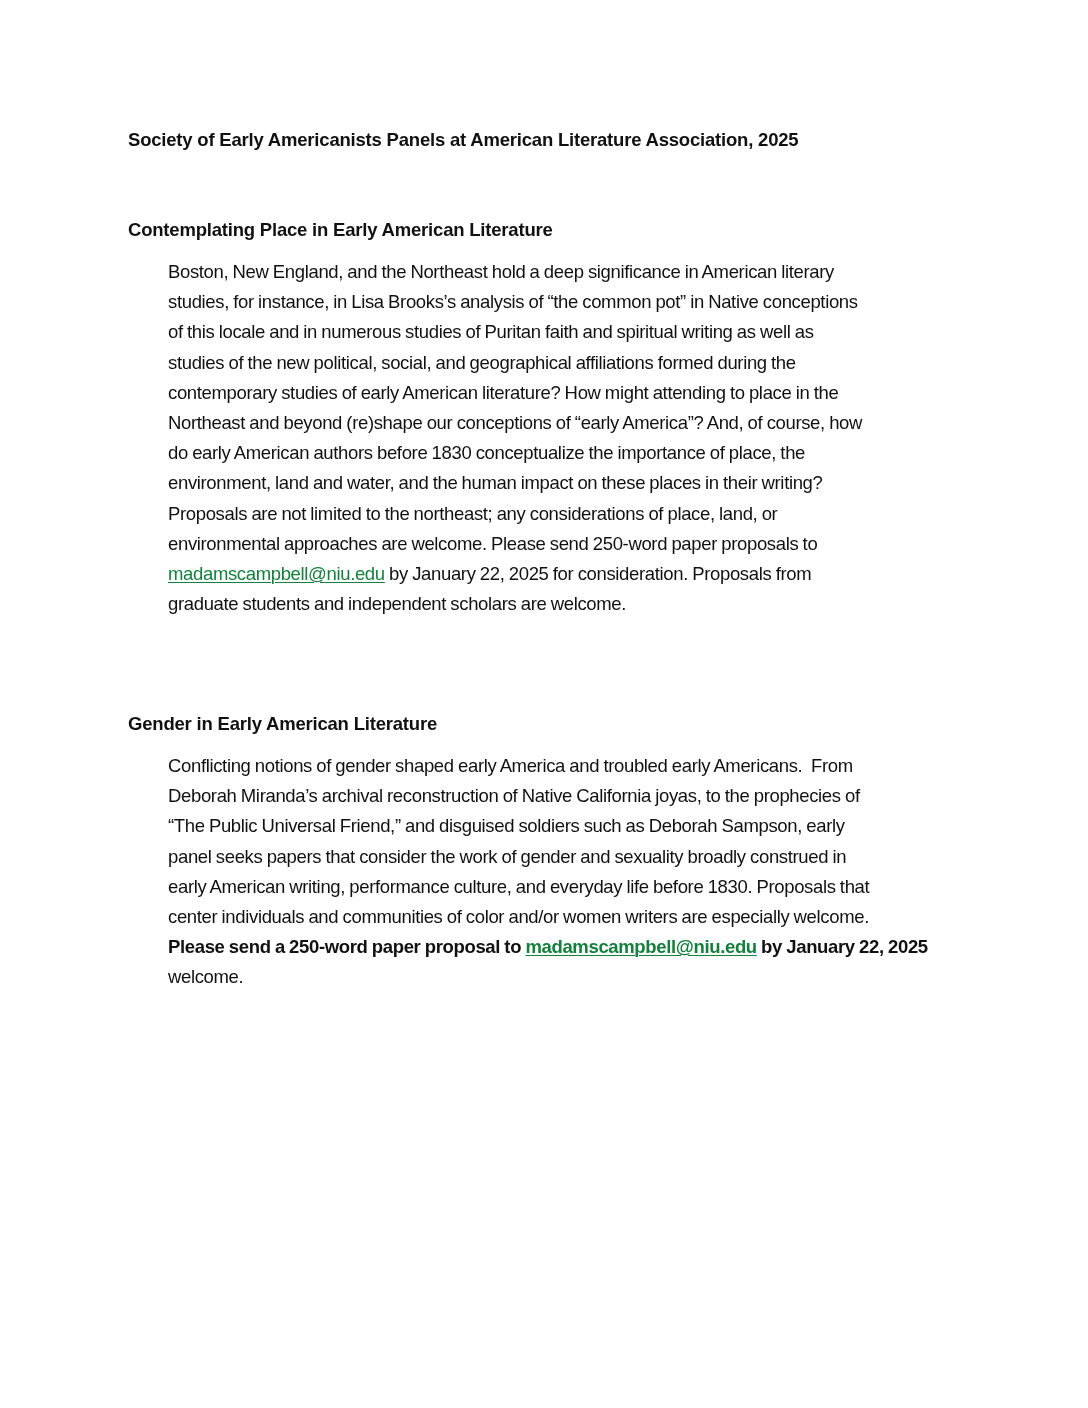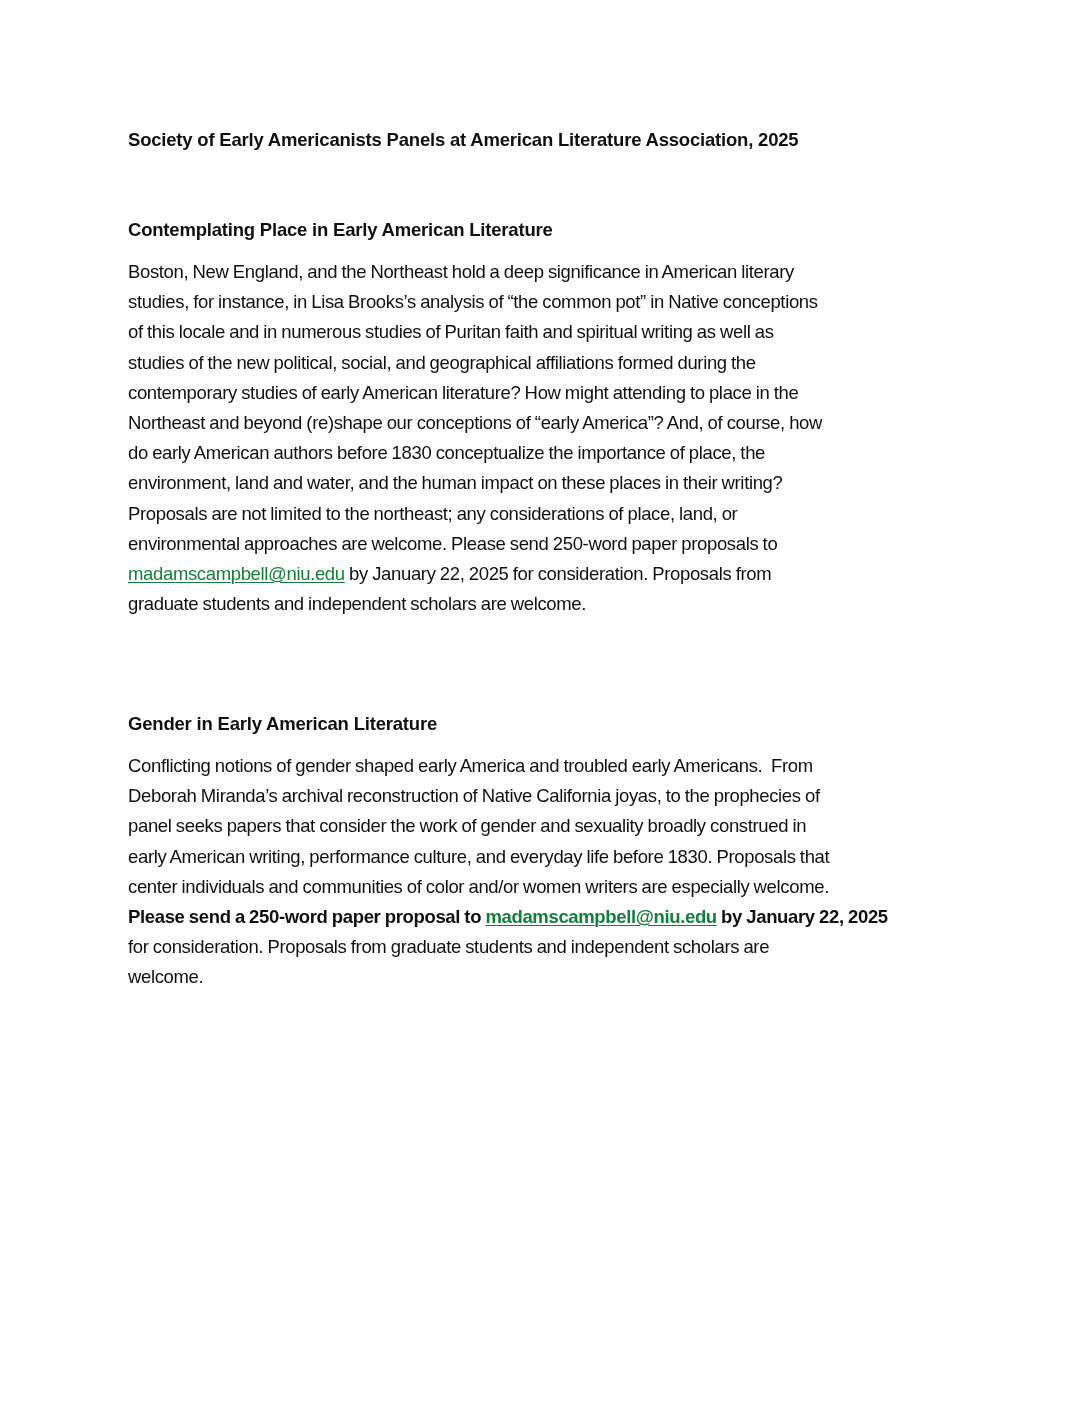--- a/index.html
+++ b/index.html
@@ -39,20 +39,21 @@
     .section-heading {
       font-size: 18.5px;
       font-weight: bold;
       letter-spacing: -0.2px;
       white-space: nowrap;
       height: 30px;
       line-height: 30px;
     }
     .para {
       margin-top: 12px;
+      margin-left: 40px;
     }
     .line {
       font-size: 18.5px;
       line-height: 30.2px;
       height: 30.2px;
       white-space: nowrap;
       letter-spacing: -0.35px;
       word-spacing: -0.5px;
     }
     .email-link {
@@ -88,22 +89,22 @@
       <div class="line"><span></span><a class="email-link">madamscampbell@niu.edu</a><span> by January 22, 2025 for consideration. Proposals from</span></div>
       <div class="line">graduate students and independent scholars are welcome.</div>
     </div>
   </div>
 
   <div class="section" id="section-2">
     <div class="section-heading">Gender in Early American Literature</div>
     <div class="para">
       <div class="line" style="white-space: pre;">Conflicting notions of gender shaped early America and troubled early Americans.  From</div>
       <div class="line">Deborah Miranda’s archival reconstruction of Native California joyas, to the prophecies of</div>
+      <div class="line">“The Public Universal Friend,” and disguised soldiers such as Deborah Sampson, early</div>
       <div class="line">panel seeks papers that consider the work of gender and sexuality broadly construed in</div>
       <div class="line">early American writing, performance culture, and everyday life before 1830. Proposals that</div>
       <div class="line">center individuals and communities of color and/or women writers are especially welcome.</div>
       <div class="line" style="white-space: pre; font-weight: bold;"><span>Please send a 250-word paper proposal to </span><a class="email-link">madamscampbell@niu.edu</a><span> by January 22, 2025</span></div>
-      <div class="line">for consideration. Proposals from graduate students and independent scholars are</div>
       <div class="line">welcome.</div>
     </div>
   </div>
 
 </div>
 
 </body></html>

